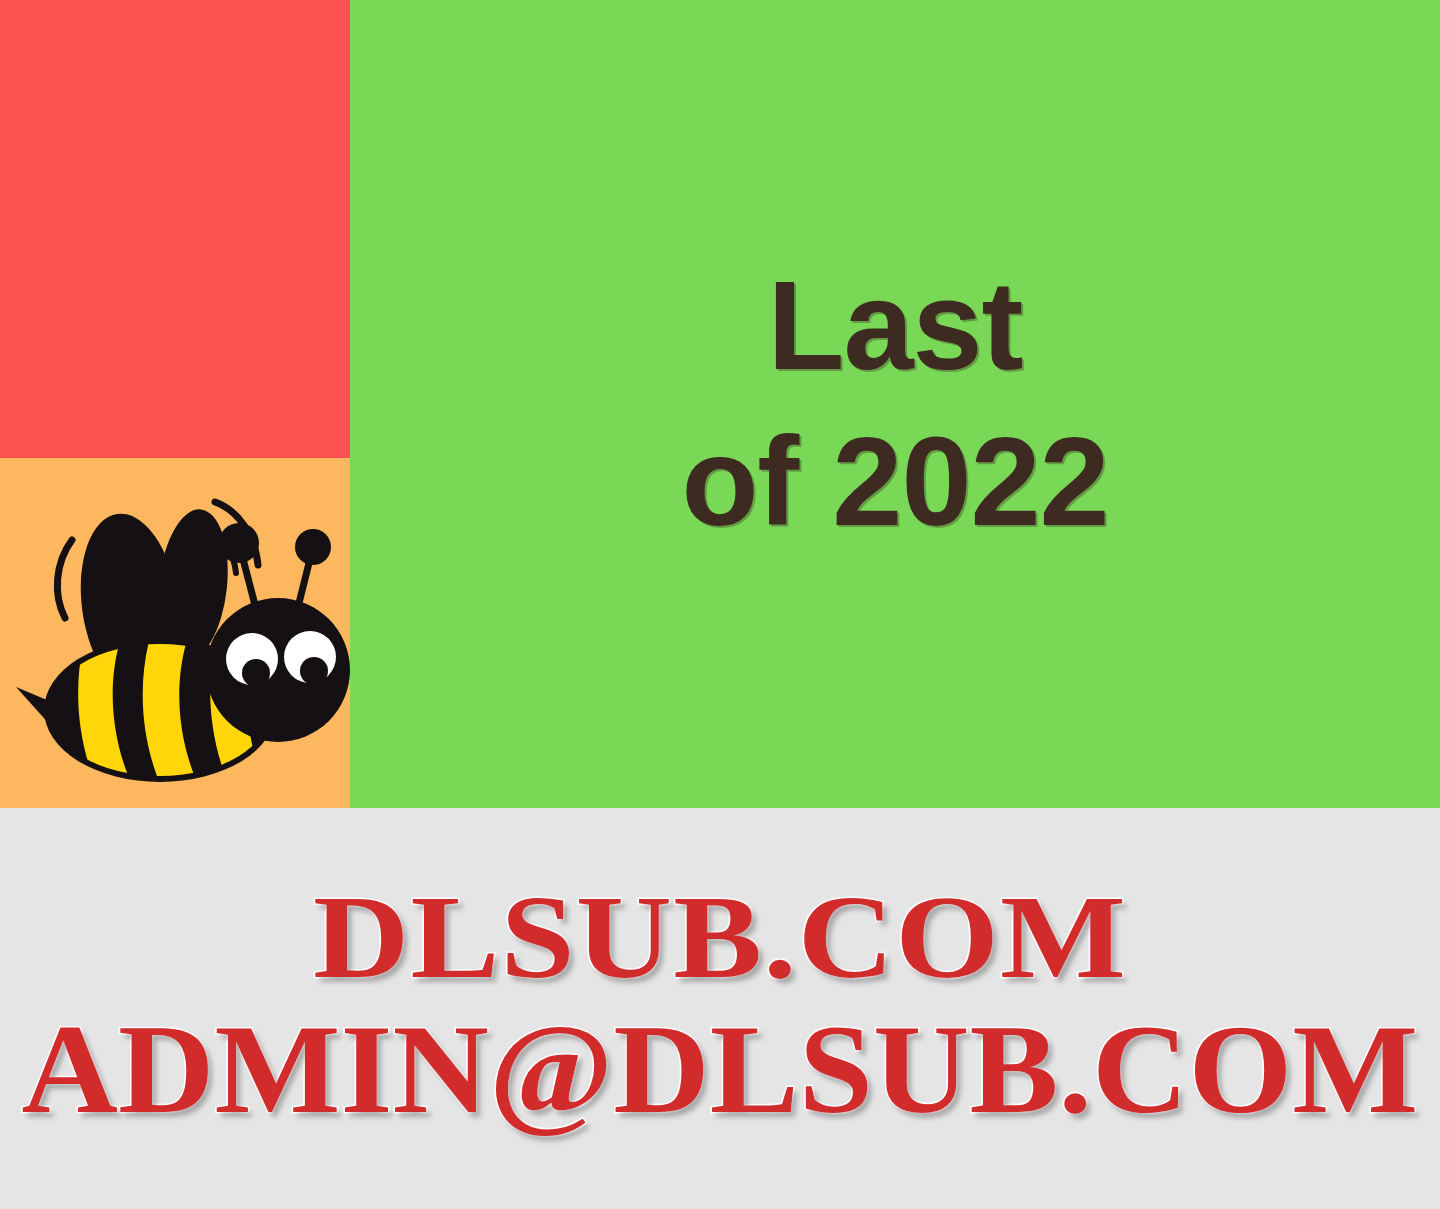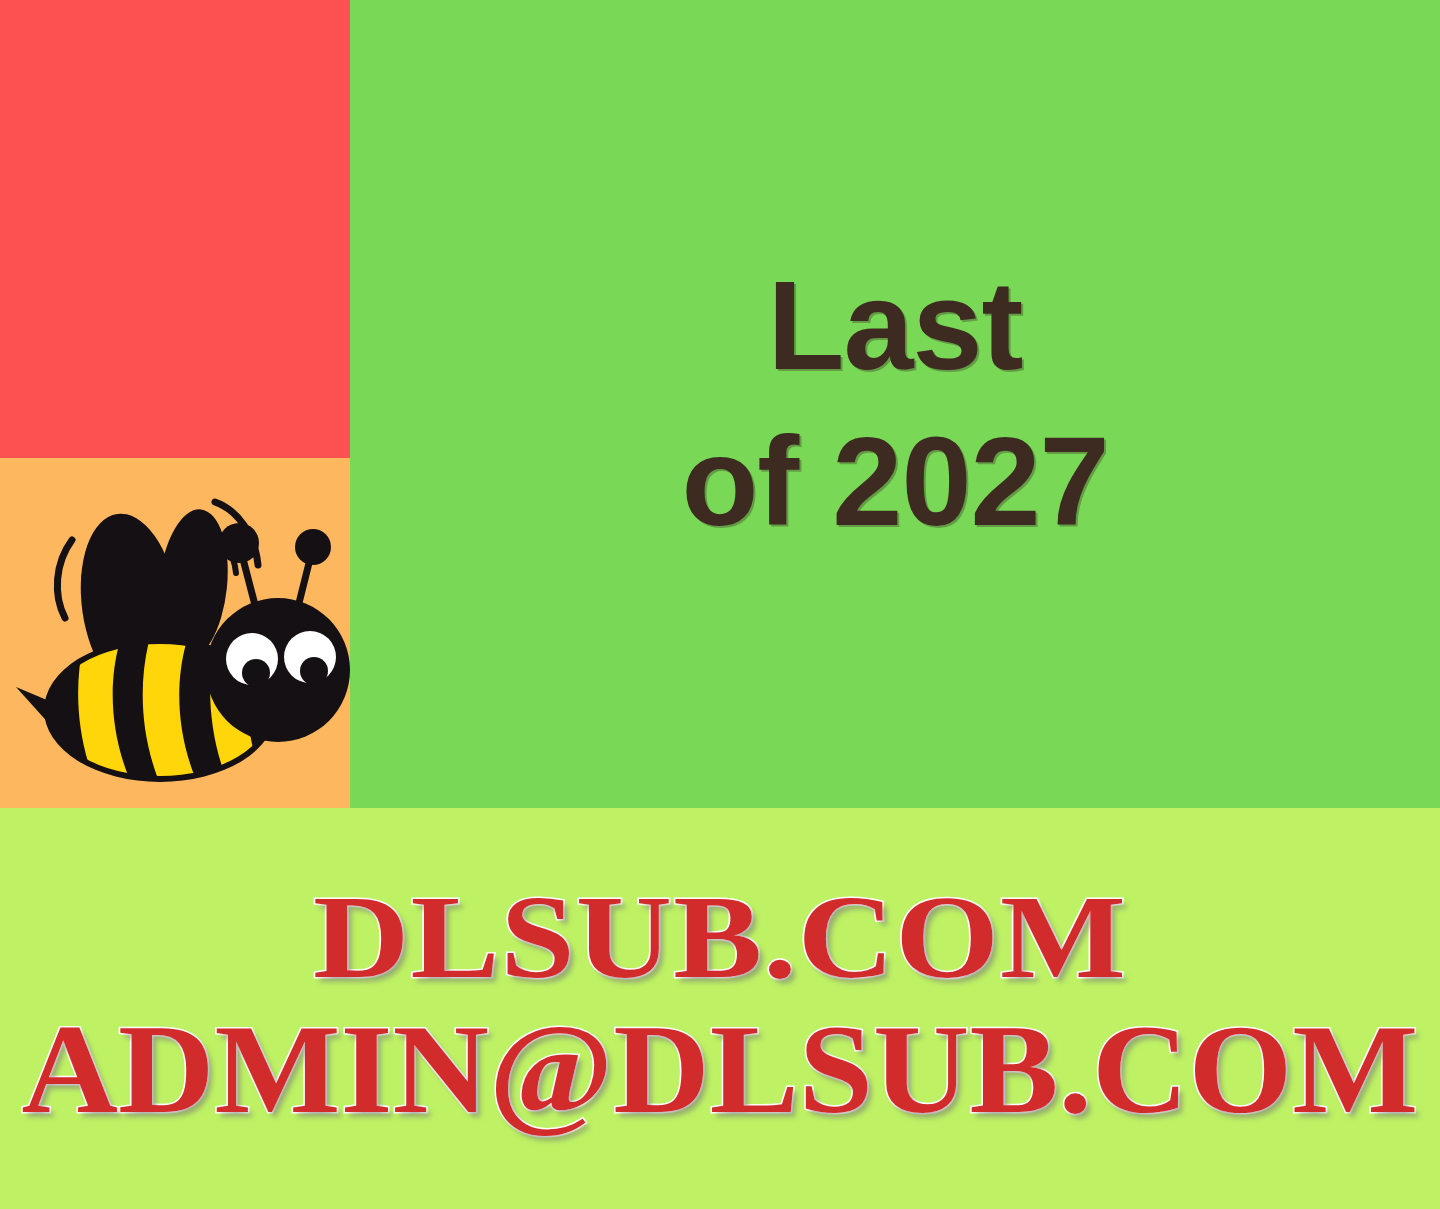--- a/index.html
+++ b/index.html
@@ -92,21 +92,21 @@
     height: 350px;
   }
 
   
   .watermark-zone {
     position: absolute;
     left: 0;
     top: 808px;
     width: 1440px;
     height: 401px;
-    background: #bef264;
+    background: #e5e5e5;
   }
 
   .wm {
     position: absolute;
     font-family: "Liberation Serif", serif;
     font-weight: bold;
     color: #d22b2b;
     white-space: nowrap;
     -webkit-text-stroke: 3px #ffffff;
     paint-order: stroke fill;
@@ -197,21 +197,21 @@
           <circle class="wt" cx="242" cy="204" r="26"></circle>
           <circle class="bk" cx="246" cy="218" r="14"></circle>
           <circle class="wt" cx="300" cy="202" r="26"></circle>
           <circle class="bk" cx="304" cy="216" r="14"></circle>
         </g>
       </svg>
     </div>
 
     <div class="title-wrap">
       <div class="title-line">Last</div>
-      <div class="title-line">of 2027</div>
+      <div class="title-line">of 2022</div>
     </div>
 
   </div>
 
   <div class="watermark-zone">
     <div class="wm wm-site">DLSUB.COM</div>
     <div class="wm wm-email">ADMIN@DLSUB.COM</div>
   </div>
 
 </div>

